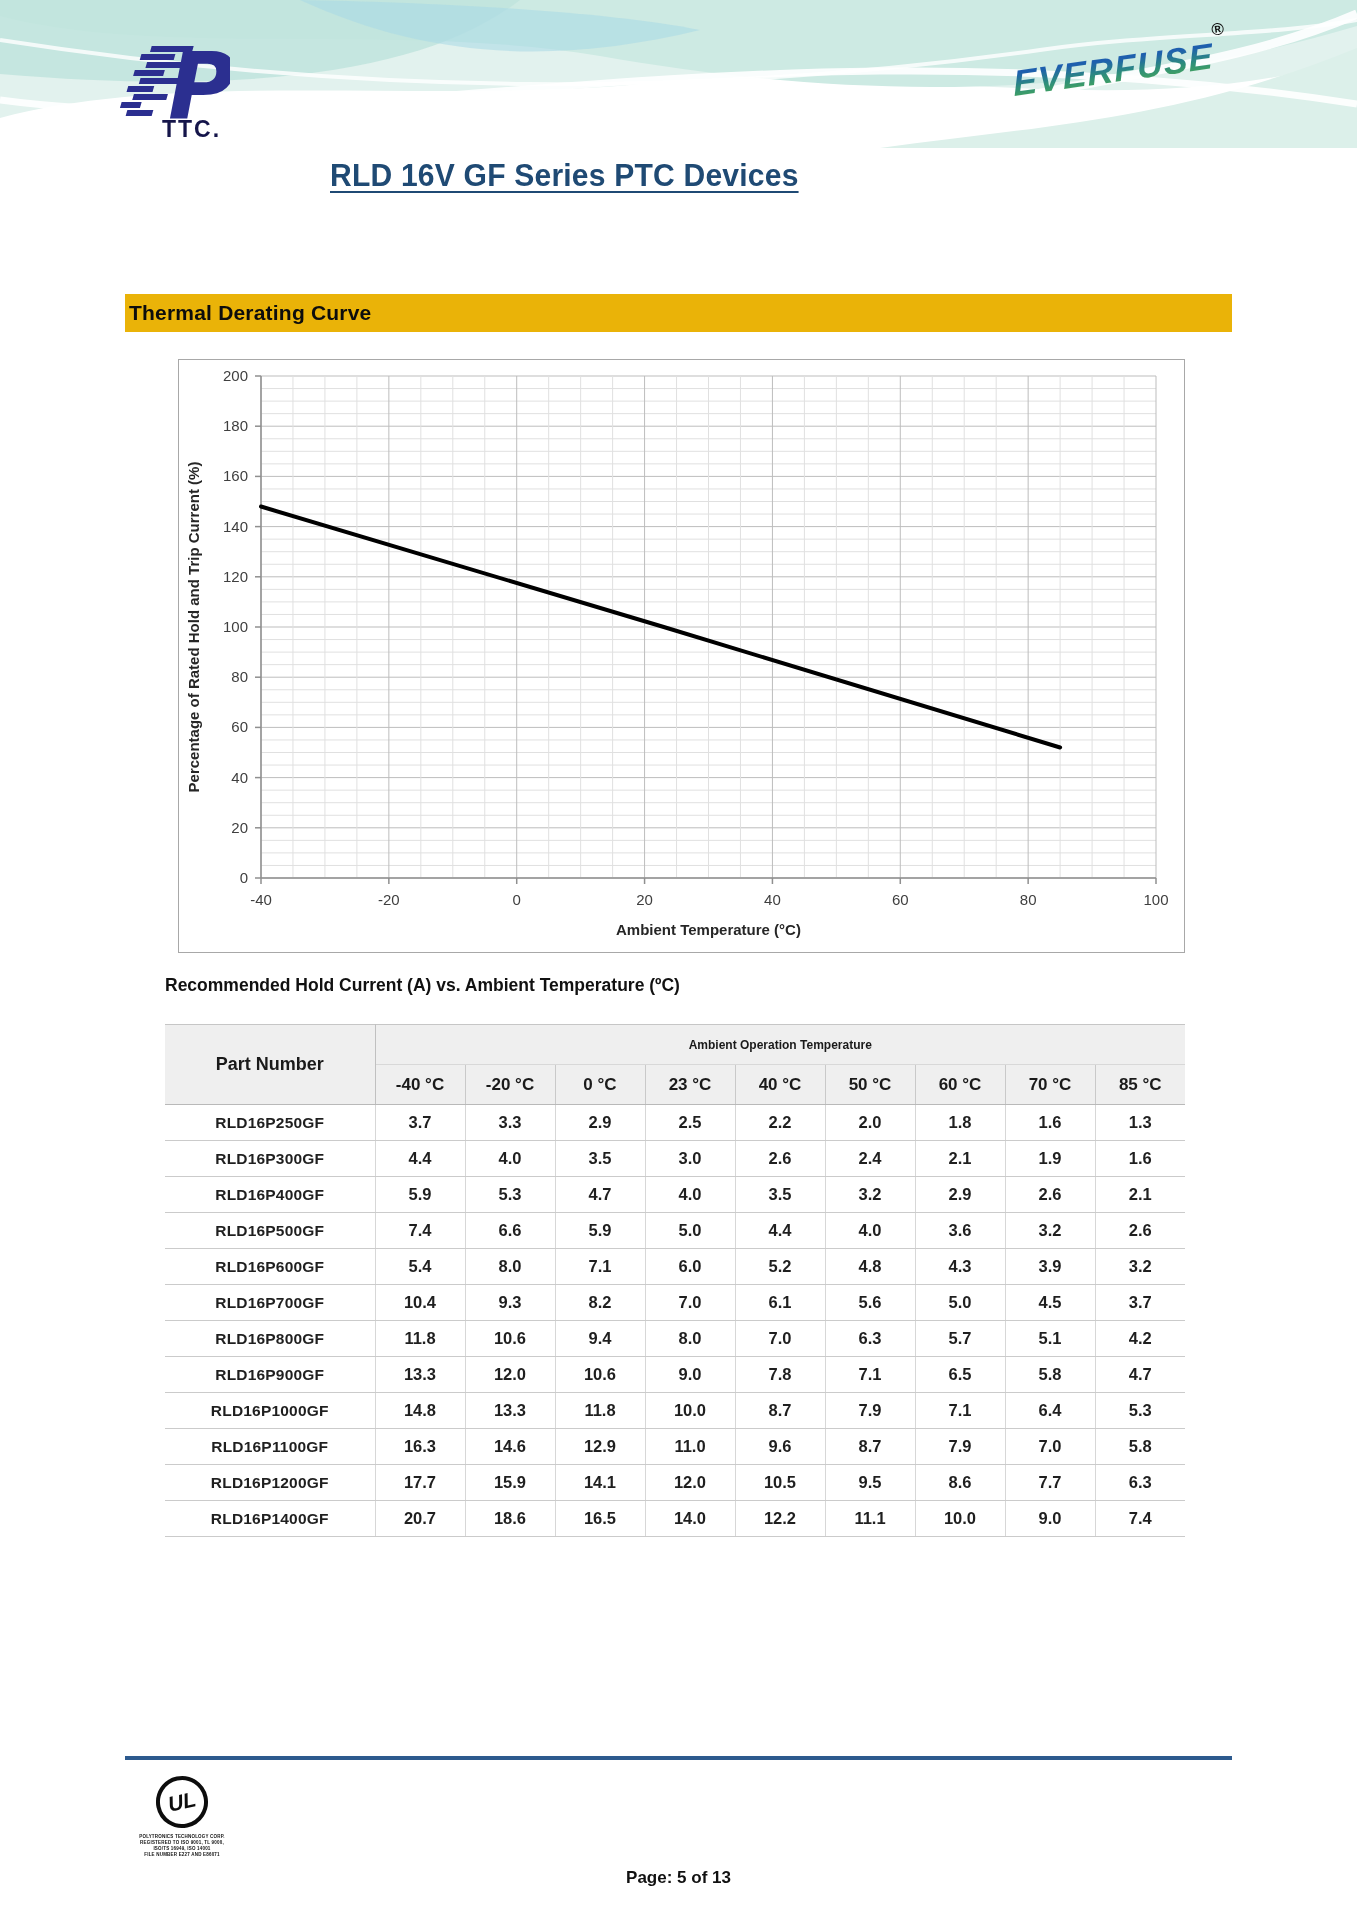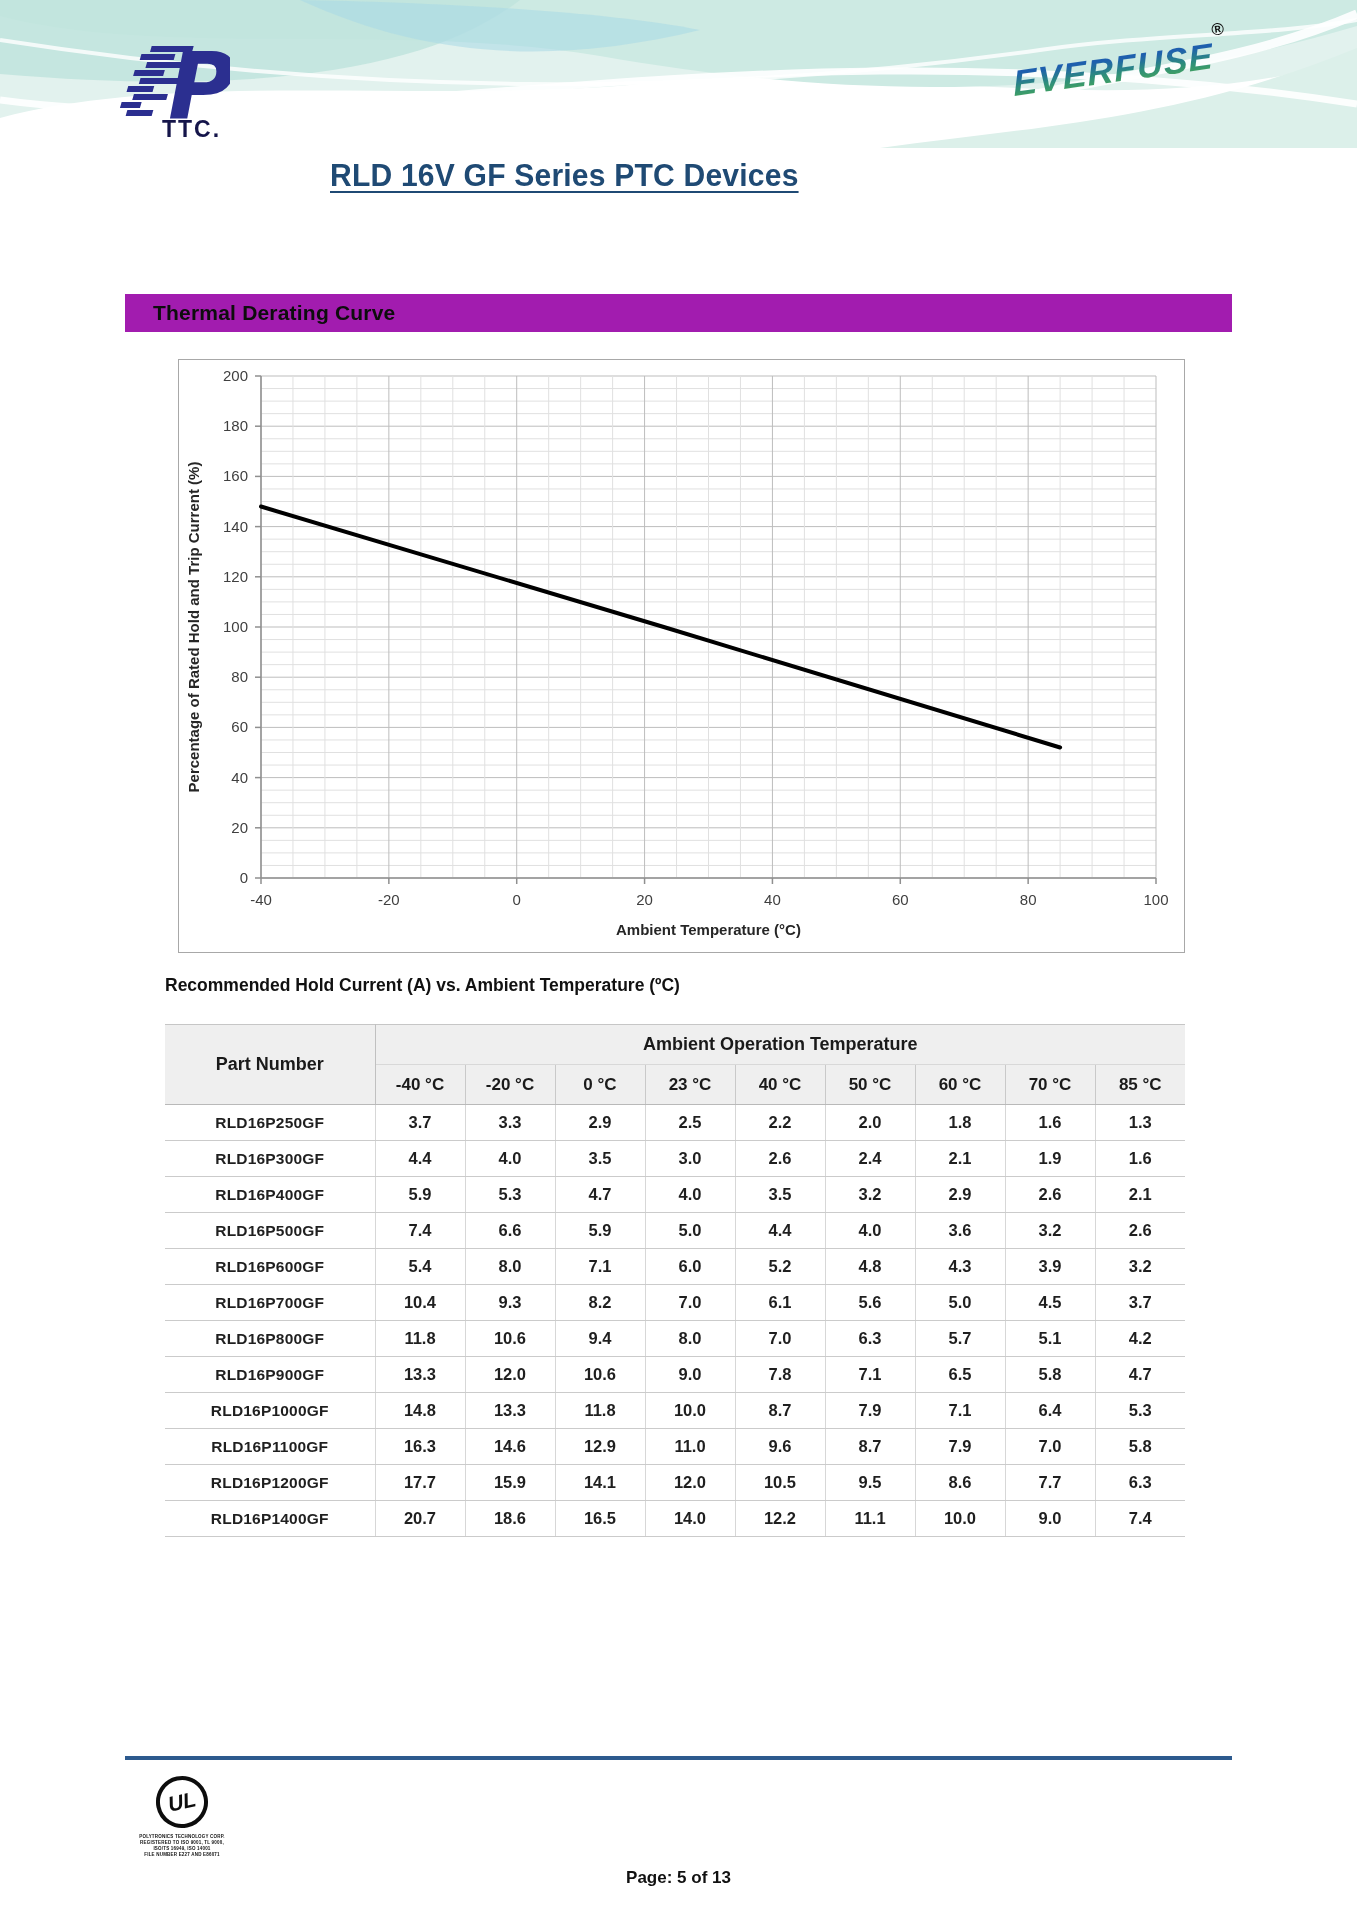--- a/index.html
+++ b/index.html
@@ -20,40 +20,40 @@
   @supports (-webkit-background-clip:text) { .everfuse-text { color:transparent; } }
   .everfuse-reg { display:inline-block; font-size:17px; font-weight:700; color:#111; vertical-align:top; margin:-14px 0 0 2px; }
 
   
   .content { margin:0 125px; }
   .doc-title { margin:10px 0 0 205px; font-size:31px; font-weight:700; color:#1f4a74;
                text-decoration:underline; text-underline-offset:5px; text-decoration-thickness:2px;
                letter-spacing:0.2px; display:inline-block; transform:scaleX(0.97); transform-origin:left; }
 
   
-  .section-band { background:#a21caf; height:38px; line-height:38px; padding-left:28px;
+  .section-band { background:#eab308; height:38px; line-height:38px; padding-left:4px;
                   font-size:21px; font-weight:700; color:#0d0d0d; letter-spacing:0.2px; }
   .band-curve { margin-top:100px; }
   .band-table { margin-top:29px; }
 
   
   .chart-frame { margin:27px 0 0 53px; width:1007px; height:594px; border:1px solid #a8a8a8; background:#fff; }
   .svg-tick { font:15px "Liberation Sans", sans-serif; fill:#3f3f3f; }
   .svg-axis-label { font:700 15px "Liberation Sans", sans-serif; fill:#262626; }
 
   
   .table-subtitle { margin:22px 0 0 40px; font-size:17.5px; font-weight:700; color:#111; }
   table.derating { border-collapse:collapse; margin:28px 0 0 40px; table-layout:fixed; }
   table.derating col.part-col { width:210px; }
   table.derating col.val-col { width:90px; }
   table.derating th, table.derating td { text-align:center; vertical-align:middle; }
   .hdr { background:#efefef; }
   th.part-header { font-size:18px; font-weight:600; color:#1a1a1a; border-top:1px solid #c6c6c6;
                    border-right:1px solid #c0c0c0; border-bottom:1px solid #b9b9b9;margin-top:11px; }
-  th.group-header { font-size:18px; font-weight:600; color:#1a1a1a; height:40px;
+  th.group-header { font-size:12px; font-weight:600; color:#1a1a1a; height:40px;
                     border-top:1px solid #c6c6c6; border-bottom:1px solid #d8d8d8; }
   tr.temp-row th { font-size:17px; font-weight:600; color:#1a1a1a; height:40px;
                    border-right:1px solid #c9c9c9; border-bottom:1px solid #b9b9b9; background:#efefef; }
   tr.temp-row th:last-child { border-right:none; }
   tbody.rows td { height:36px; font-size:16.5px; font-weight:600; color:#1f1f1f;
                   border-right:1px solid #d7d7d7; border-bottom:1px solid #cbcbcb; background:#fff; }
   tbody.rows td:last-child { border-right:none; }
   tbody.rows td.part-cell { font-size:15.5px; letter-spacing:0.2px; }
 
   

